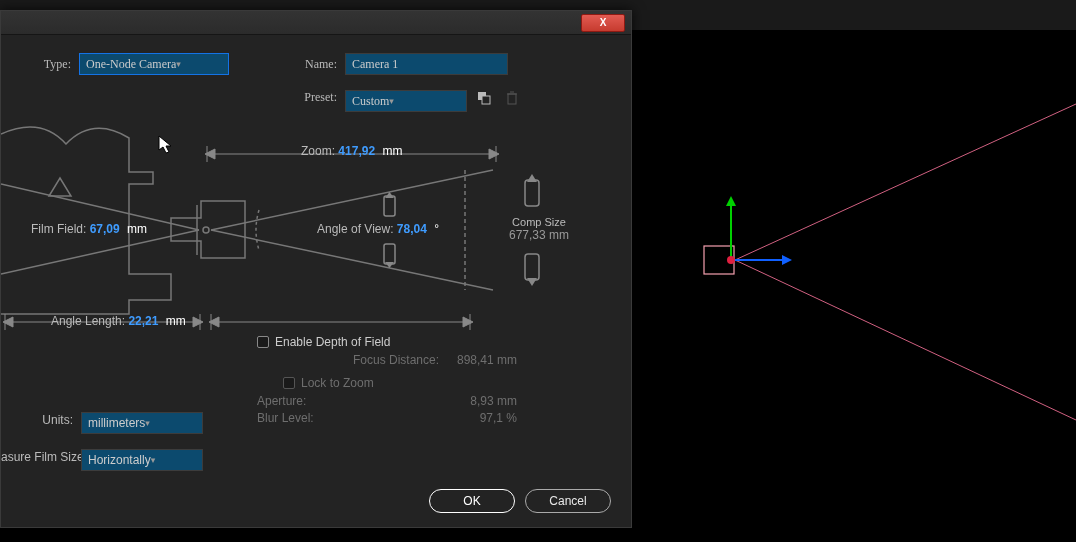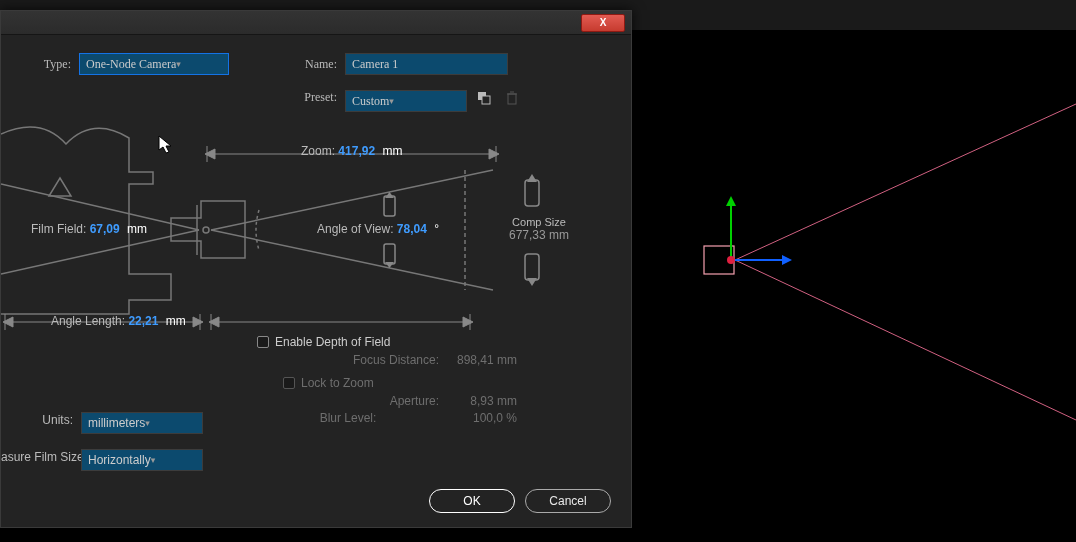--- a/index.html
+++ b/index.html
@@ -263,26 +263,26 @@
         </div>
         <div class="row faint" style="justify-content:flex-start;margin-bottom:9px">
           <span style="text-align:right;flex:1;padding-right:8px">Focus Distance:</span>
           <span class="val-col">898,41 mm</span>
         </div>
         <div class="checkboxrow faint" style="margin-left:26px">
           <div class="chk" style="border-color:#555"></div>
           <span>Lock to Zoom</span>
         </div>
         <div class="row faint" style="justify-content:flex-end;margin-bottom:3px">
-          <span style="text-align:right;flex:1;padding-right:8px">Aperture:</span>
+          <span style="flex:1;padding-right:8px">Aperture:</span>
           <span class="val-col">8,93 mm</span>
         </div>
         <div class="row faint" style="justify-content:flex-end;margin-bottom:3px">
-          <span style="text-align:center;flex:1;padding-right:8px">Blur Level:</span>
-          <span class="val-col">100,0 %</span>
+          <span style="text-align:left;flex:1;padding-right:8px">Blur Level:</span>
+          <span class="val-col">97,1 %</span>
         </div>
       </div>
 
       <div style="position:absolute;left:0;top:370px">
         <div class="row">
           <div class="lbl w80">Units:</div>
           <div class="select w122">
             <span>millimeters</span>
             <span class="caret">▾</span>
           </div>

